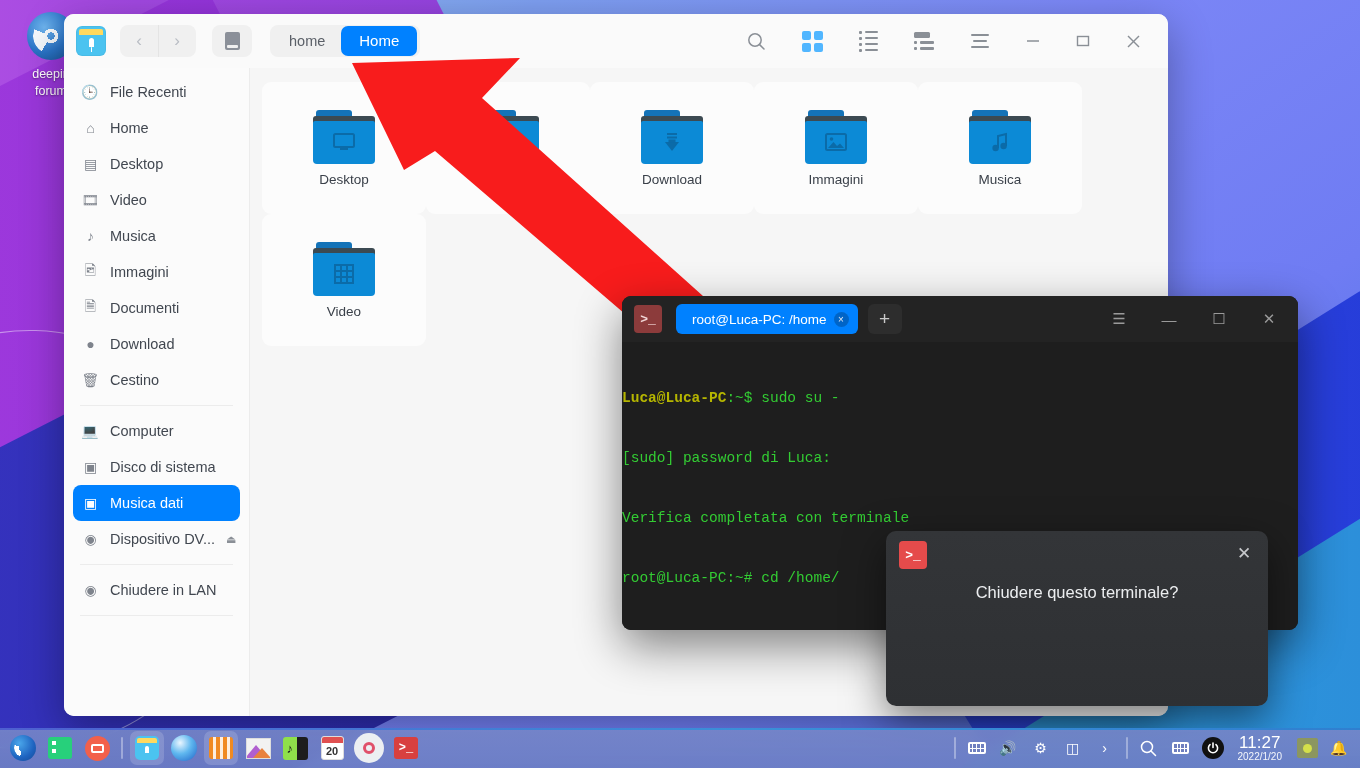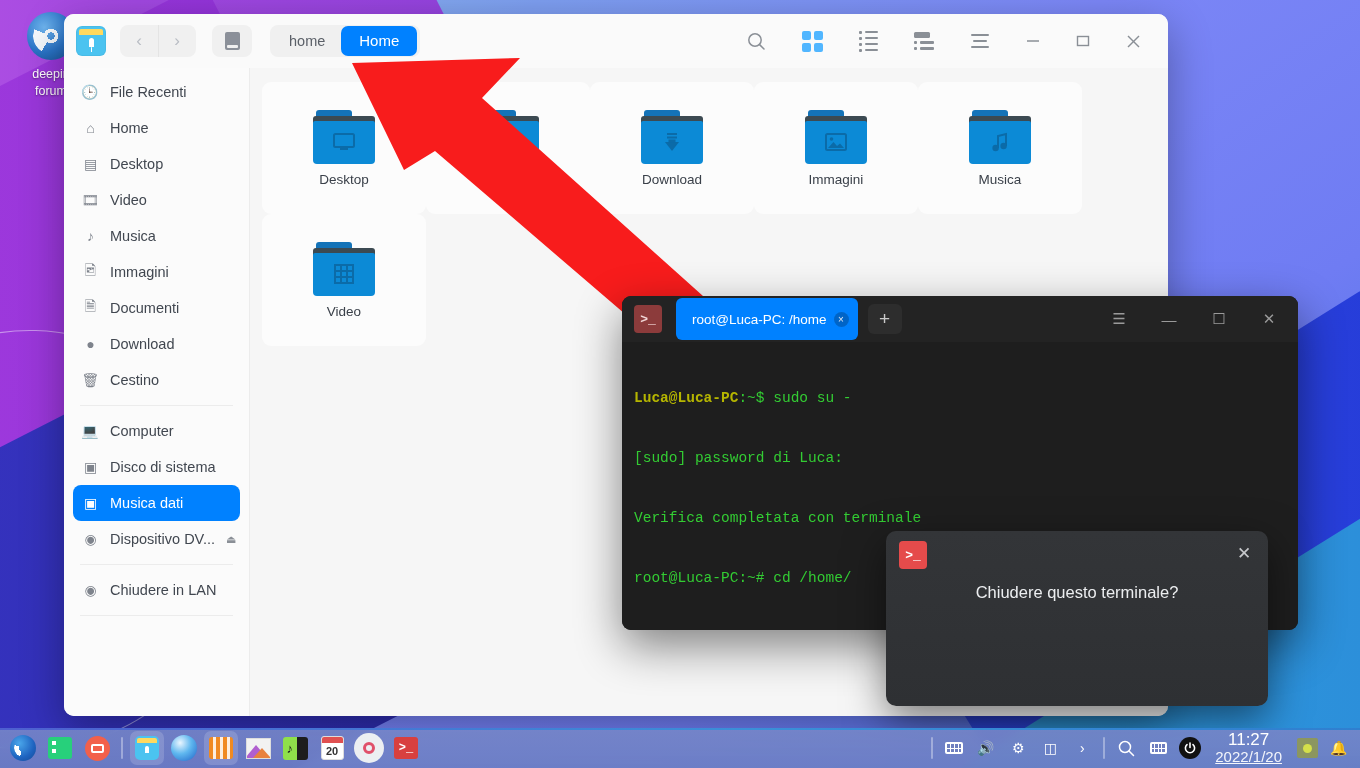--- a/index.html
+++ b/index.html
@@ -221,36 +221,36 @@
     overflow:hidden; display:flex; flex-direction:column;
   }
   .t-head { height:46px; flex:0 0 46px; background:#232323; display:flex; align-items:center; padding:0 4px 0 12px; }
   .t-logo {
     width:28px;height:28px;border-radius:4px;background:#8c3b3b;
     display:flex;align-items:center;justify-content:center;
     color:#f2d6d6;font-size:13px;font-family:"Liberation Mono",monospace; font-weight:bold;
     flex:0 0 auto;
   }
   .t-tab {
-    margin-left:14px; height:42px; background:#0081ff; color:#fff;
+    margin-left:14px; height:30px; background:#0081ff; color:#fff;
     border-radius:6px; display:flex; align-items:center; gap:7px;
     padding:0 9px 0 16px; font-size:13.5px;
   }
   .t-tab-close {
     width:15px;height:15px;border-radius:50%;background:rgba(0,0,0,.22);
     display:flex;align-items:center;justify-content:center;font-size:10px;color:#dfe9f5;
   }
   .t-plus {
     margin-left:10px; width:34px;height:30px;border-radius:6px;background:#2d2d2d;
     display:flex;align-items:center;justify-content:center;color:#c9c9c9;font-size:19px;
   }
   .t-ctrls { margin-left:auto; display:flex; align-items:center; }
   .t-ctrl { width:50px;height:46px;display:flex;align-items:center;justify-content:center;color:#9a9a9a;font-size:15px;}
   .t-body {
-    flex:1; background:#1e1e1e; padding:6px 0 0 12px;
+    flex:1; background:#1e1e1e; padding:6px 0 0 0;
     font-family:"Liberation Mono","DejaVu Sans Mono",monospace;
     font-size:14.5px; line-height:20px; color:#33cc33;
     white-space:pre; overflow:hidden;
   }
   .t-line { padding-left:0; }
   .t-user { color:#b5b500; font-weight:bold; }
 
   
   #dlg {
     position:absolute; left:886px; top:531px; width:382px; height:175px;
@@ -291,21 +291,21 @@
     width:34px;height:34px;border-radius:7px;
     display:flex;align-items:center;justify-content:center;
     font-size:15px; position:relative;
   }
   .dk.run { background:rgba(255,255,255,.16); }
   .dk-sep { width:2px;height:22px;background:rgba(255,255,255,.35); margin:0 4px; border-radius:1px;}
   .tray { display:flex; align-items:center; gap:2px; color:#fff; }
   .tr { width:30px;height:30px;display:flex;align-items:center;justify-content:center;color:#fff;font-size:14px;}
   .clock { text-align:center; line-height:1.05; padding:0 8px; color:#fff; }
   .clock .hm { font-size:17px; }
-  .clock .dt { font-size:15px; opacity:.92;text-decoration:underline; }
+  .clock .dt { font-size:10px; opacity:.92; }
 
   svg { overflow: visible; }
 </style>
 </head>
 <body>
 
 <div id="screen">
 
   <div class="wall">
     <div class="wall-base"></div>

